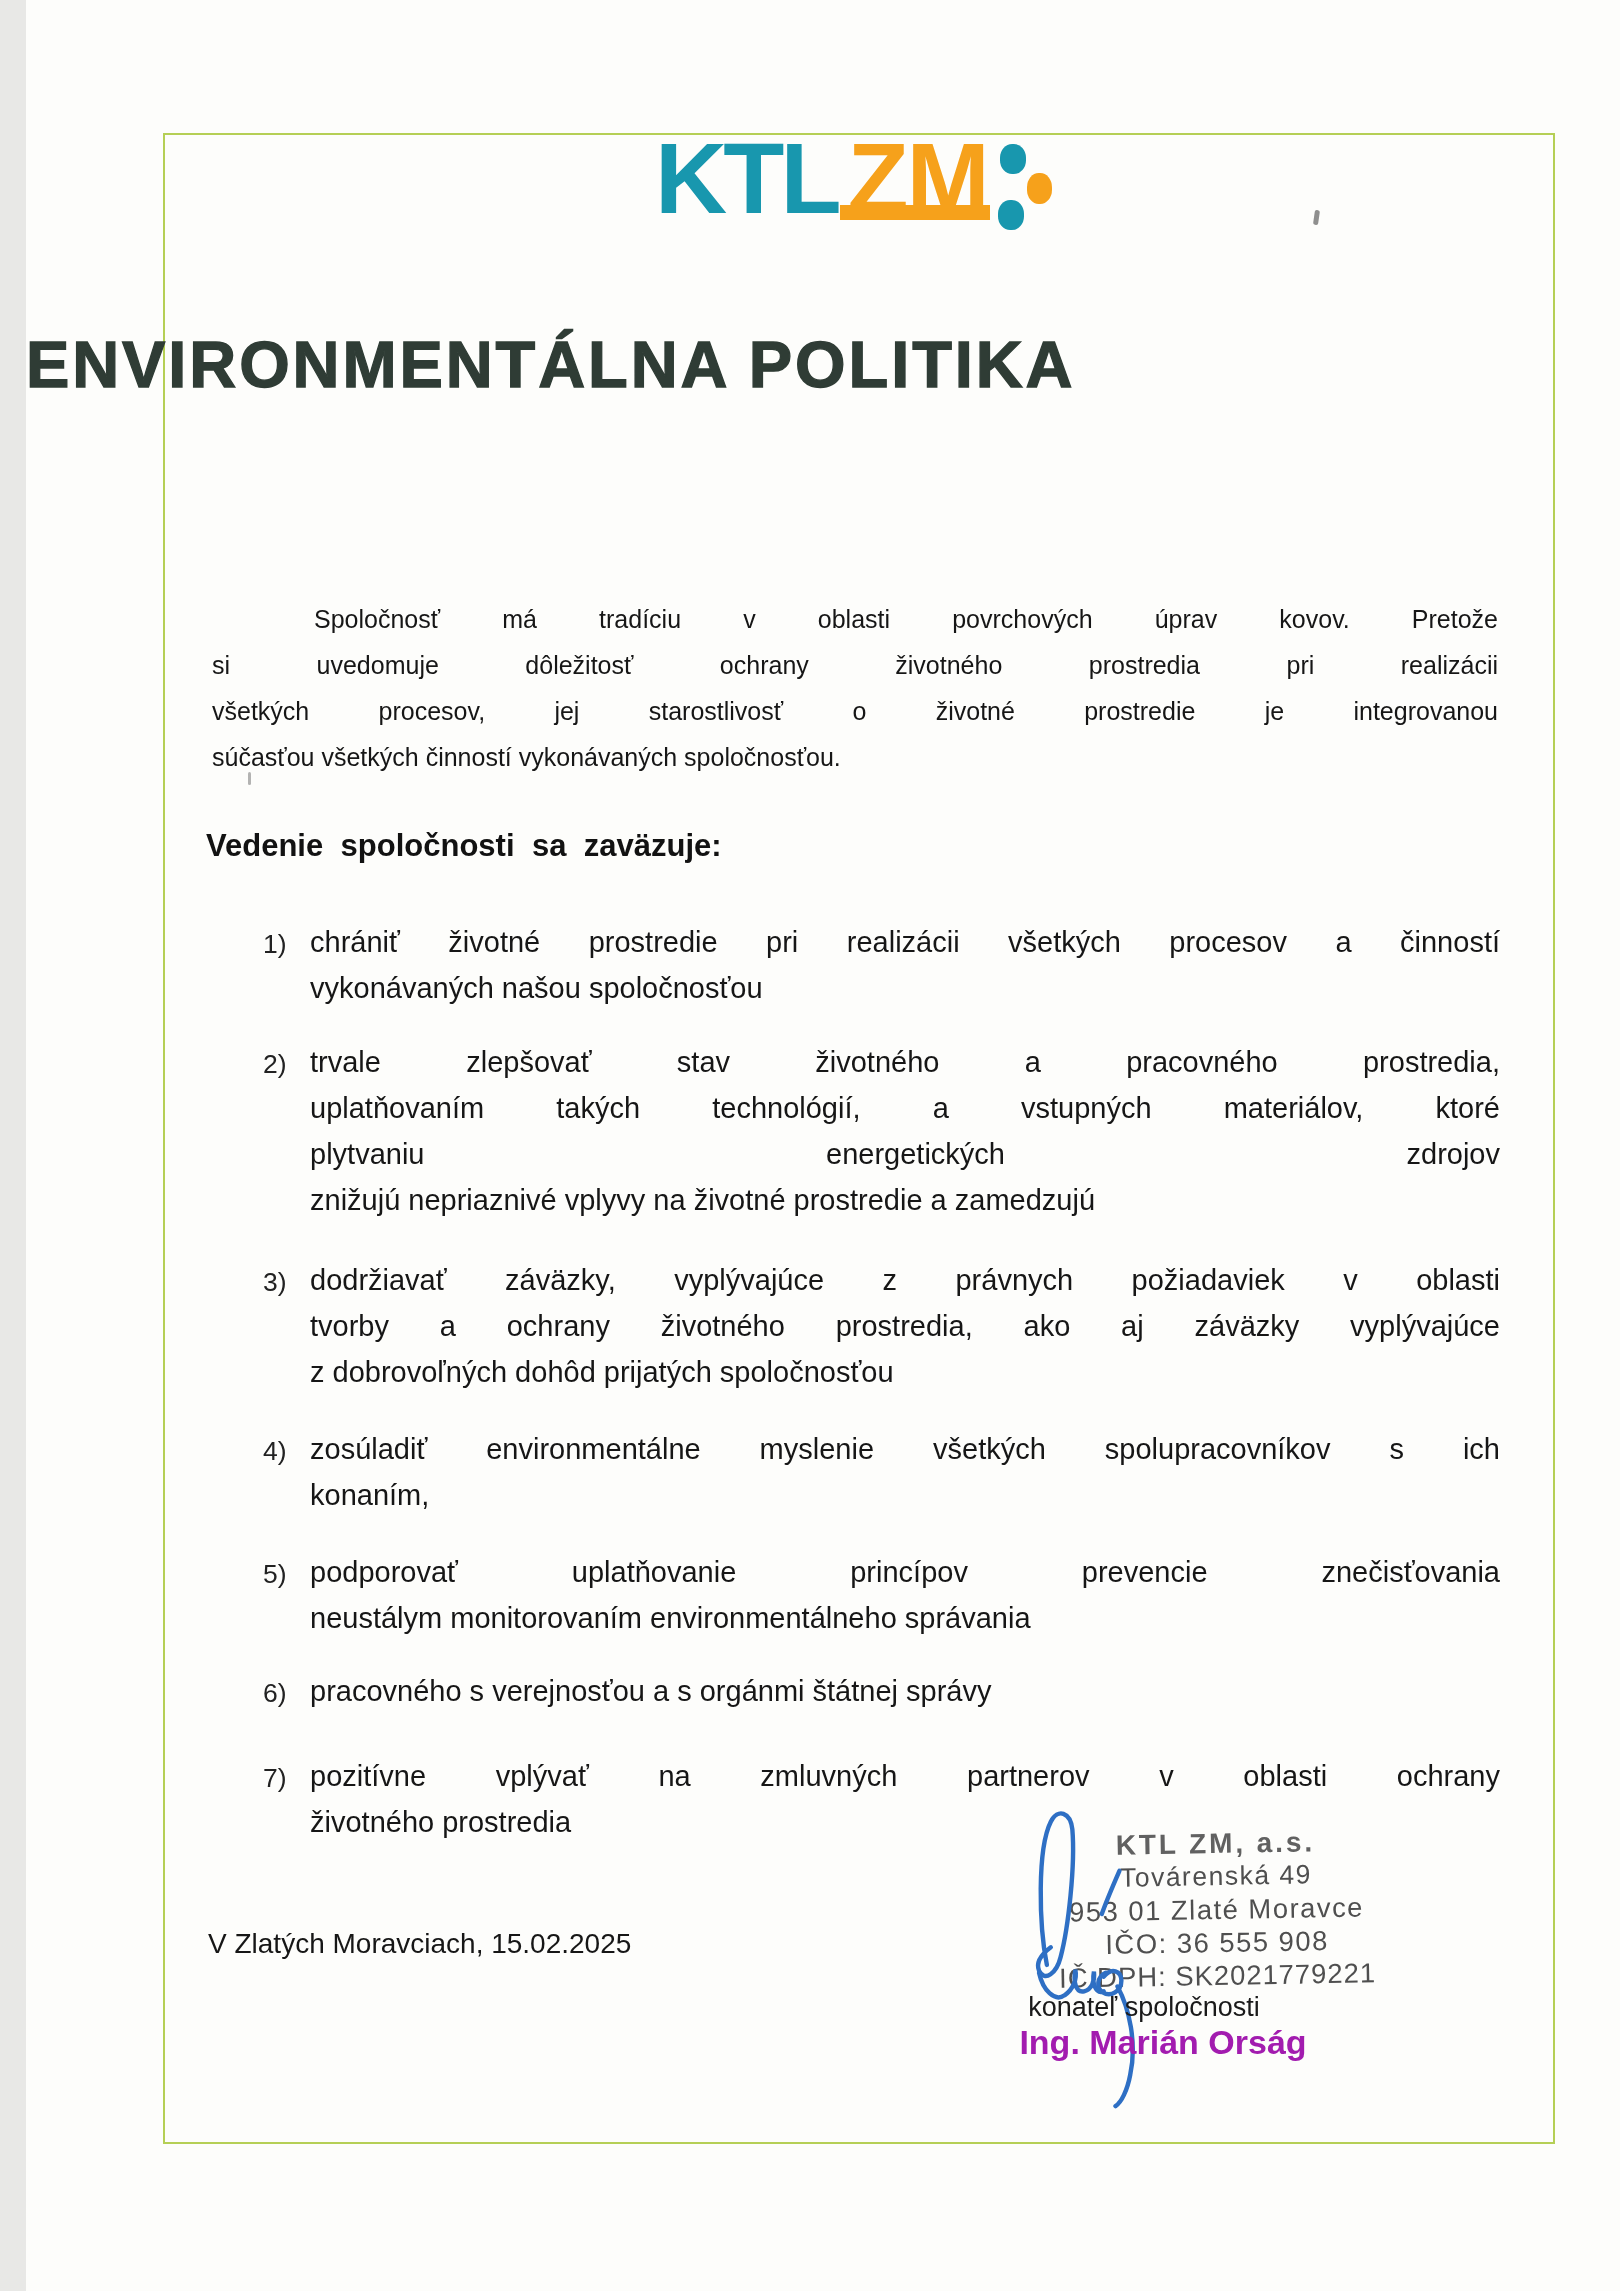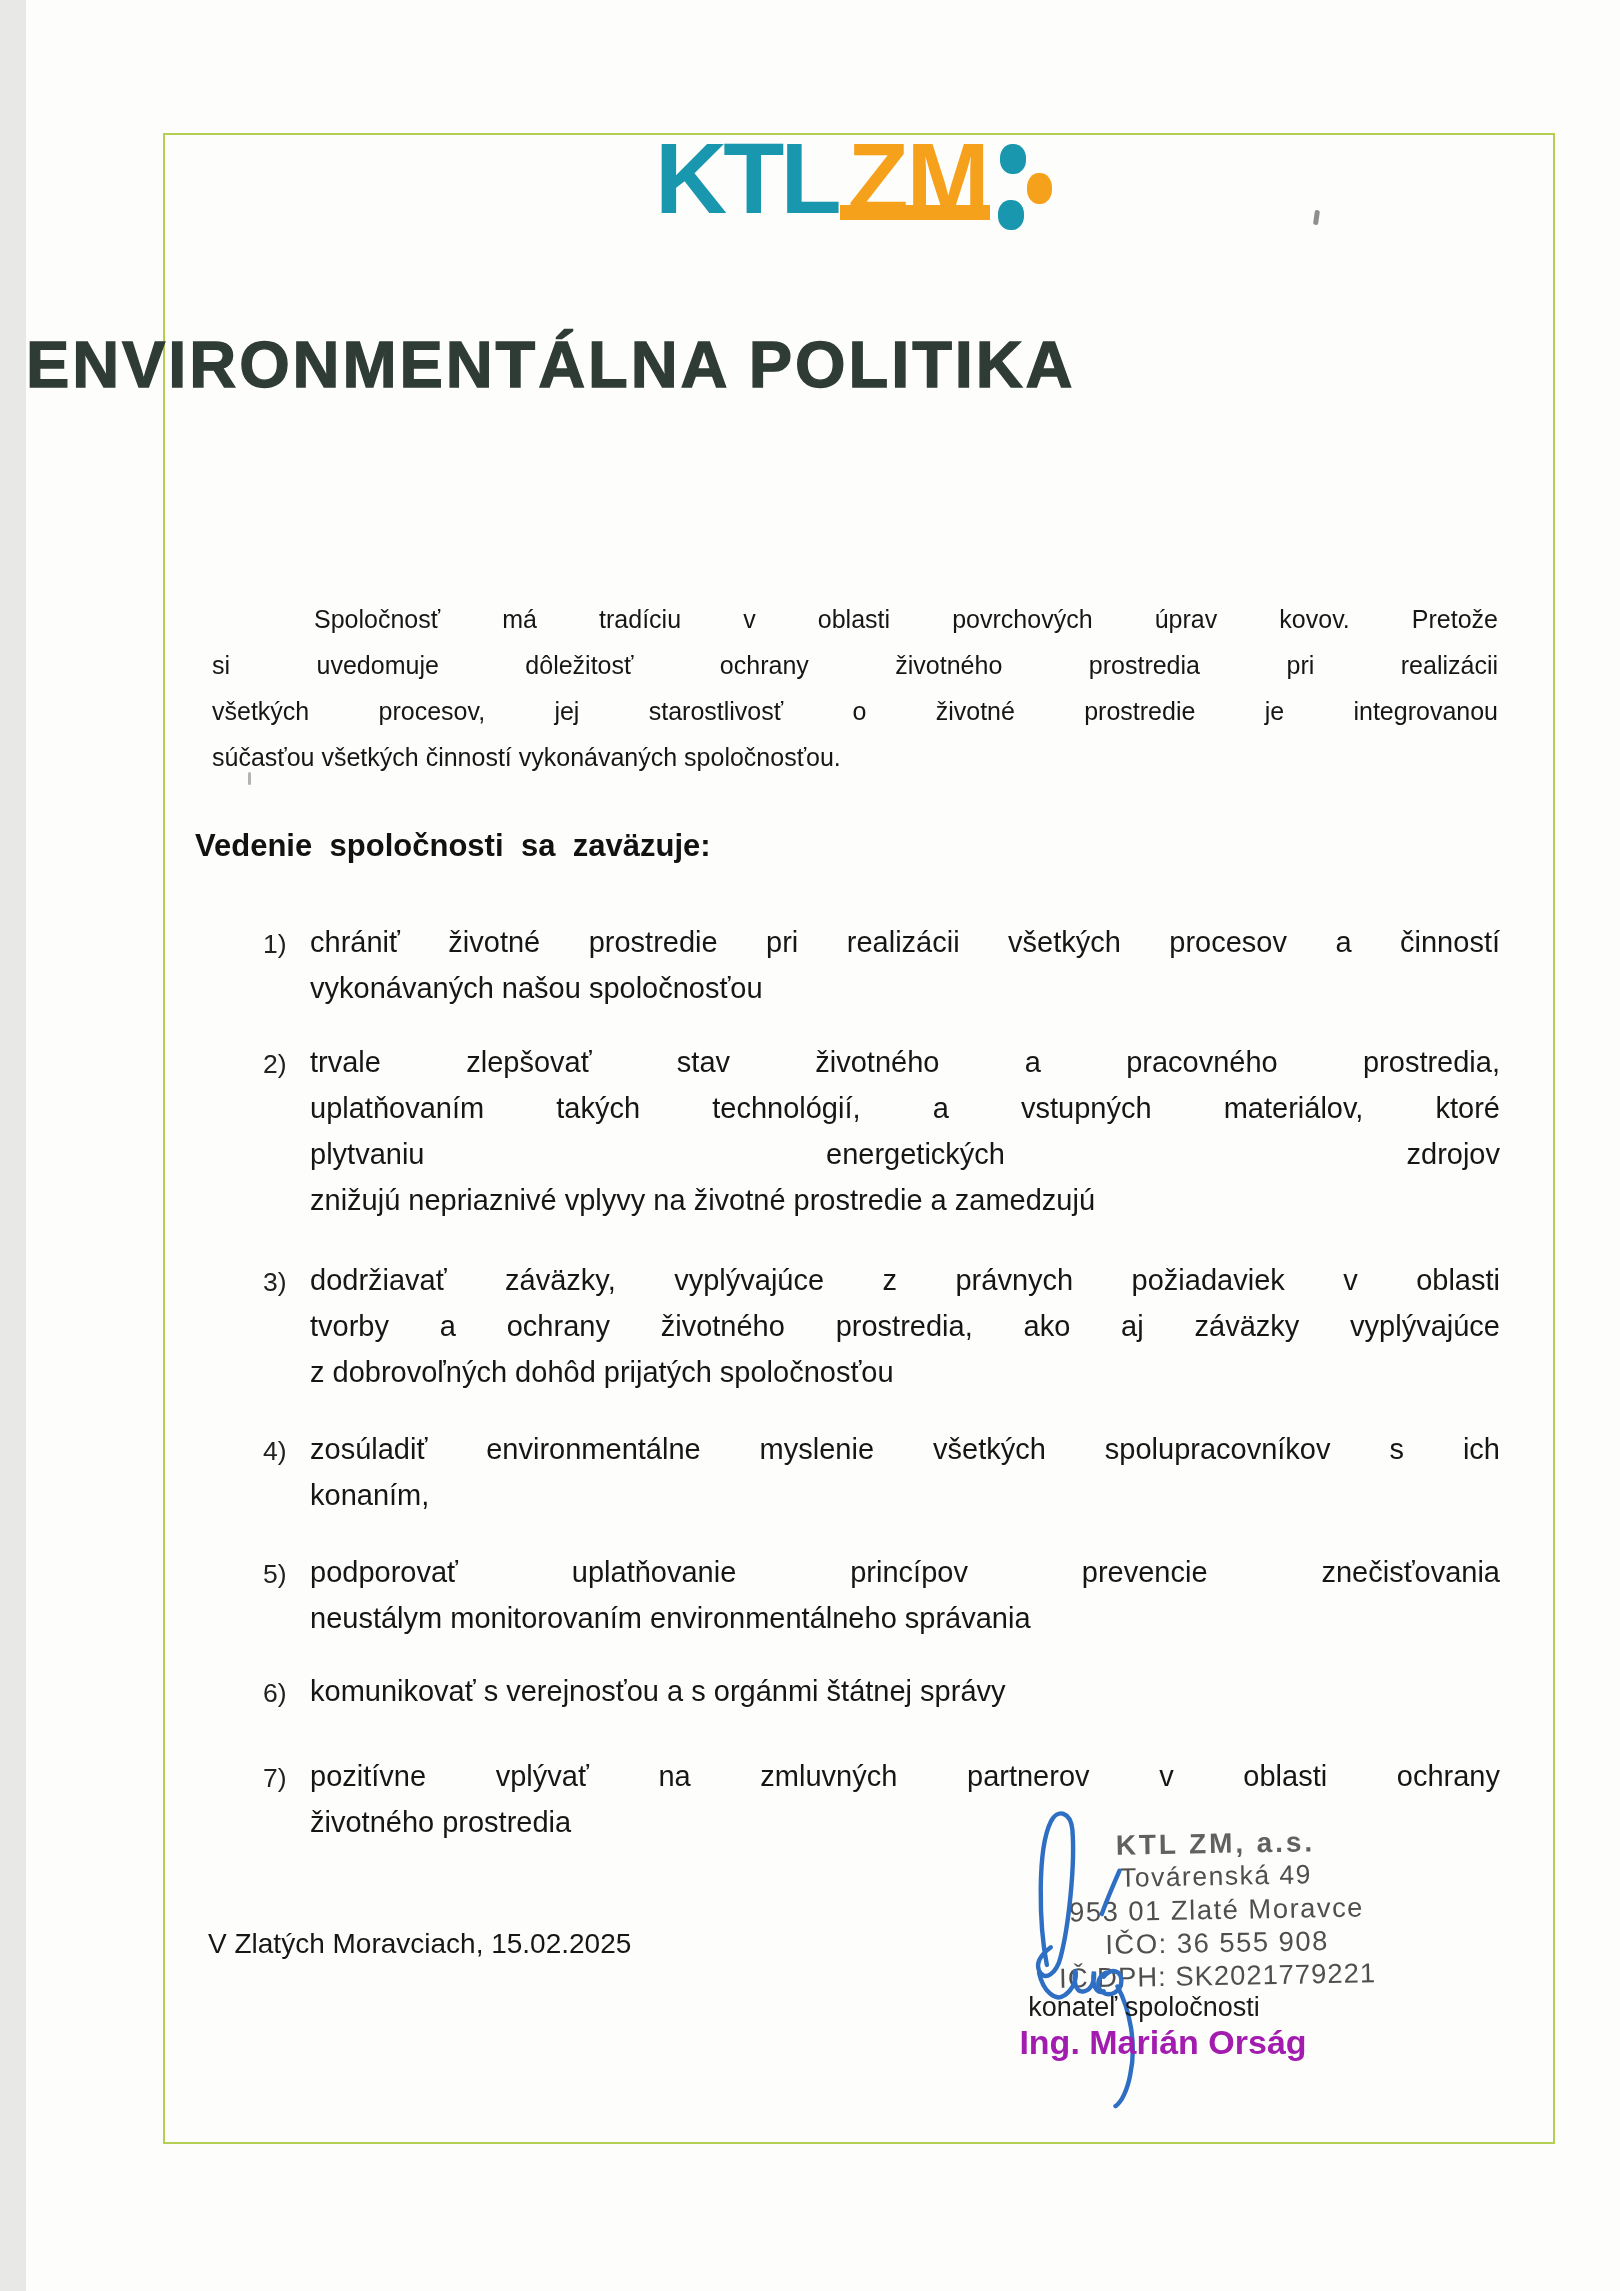--- a/index.html
+++ b/index.html
@@ -41,21 +41,21 @@
   }
   
   .tline{text-align:justify;text-align-last:justify;}
   .tline:last-child{text-align-last:left;}
   .intro{
     position:absolute;left:186px;top:596px;width:1286px;
     font-size:25px;line-height:46px;color:#161616;
   }
   .intro .tline:first-child{text-indent:102px;}
   .heading{
-    position:absolute;left:169px;top:828px;
+    position:absolute;left:180px;top:828px;
     font-size:31px;font-weight:700;color:#121212;word-spacing:8.8px;
   }
   .item{
     position:absolute;left:237px;width:1237px;display:flex;
     font-size:29px;line-height:46px;color:#161616;
   }
   .item .num{width:47px;font-size:26.5px;padding-top:2px;color:#222;}
   .item .lines{flex:1;}
   .item1{top:919px;}  .item2{top:1039px;} .item3{top:1257px;}
   .item4{top:1426px;} .item5{top:1549px;} .item6{top:1668px;}
@@ -150,21 +150,21 @@
   <div class="item item5">
     <span class="num">5)</span>
     <div class="lines">
         <div class="tline">podporovať uplatňovanie princípov prevencie znečisťovania</div>
         <div class="tline">neustálym monitorovaním environmentálneho správania</div>
       </div>
   </div>
   <div class="item item6">
     <span class="num">6)</span>
     <div class="lines">
-        <div class="tline">komunikovať s verejnosťou a s orgánmi štátnej správy</div>
+        <div class="tline">pracovného s verejnosťou a s orgánmi štátnej správy</div>
       </div>
   </div>
   <div class="item item7">
     <span class="num">7)</span>
     <div class="lines">
         <div class="tline">pozitívne vplývať na zmluvných partnerov v oblasti ochrany</div>
         <div class="tline">životného prostredia</div>
       </div>
   </div>
 

